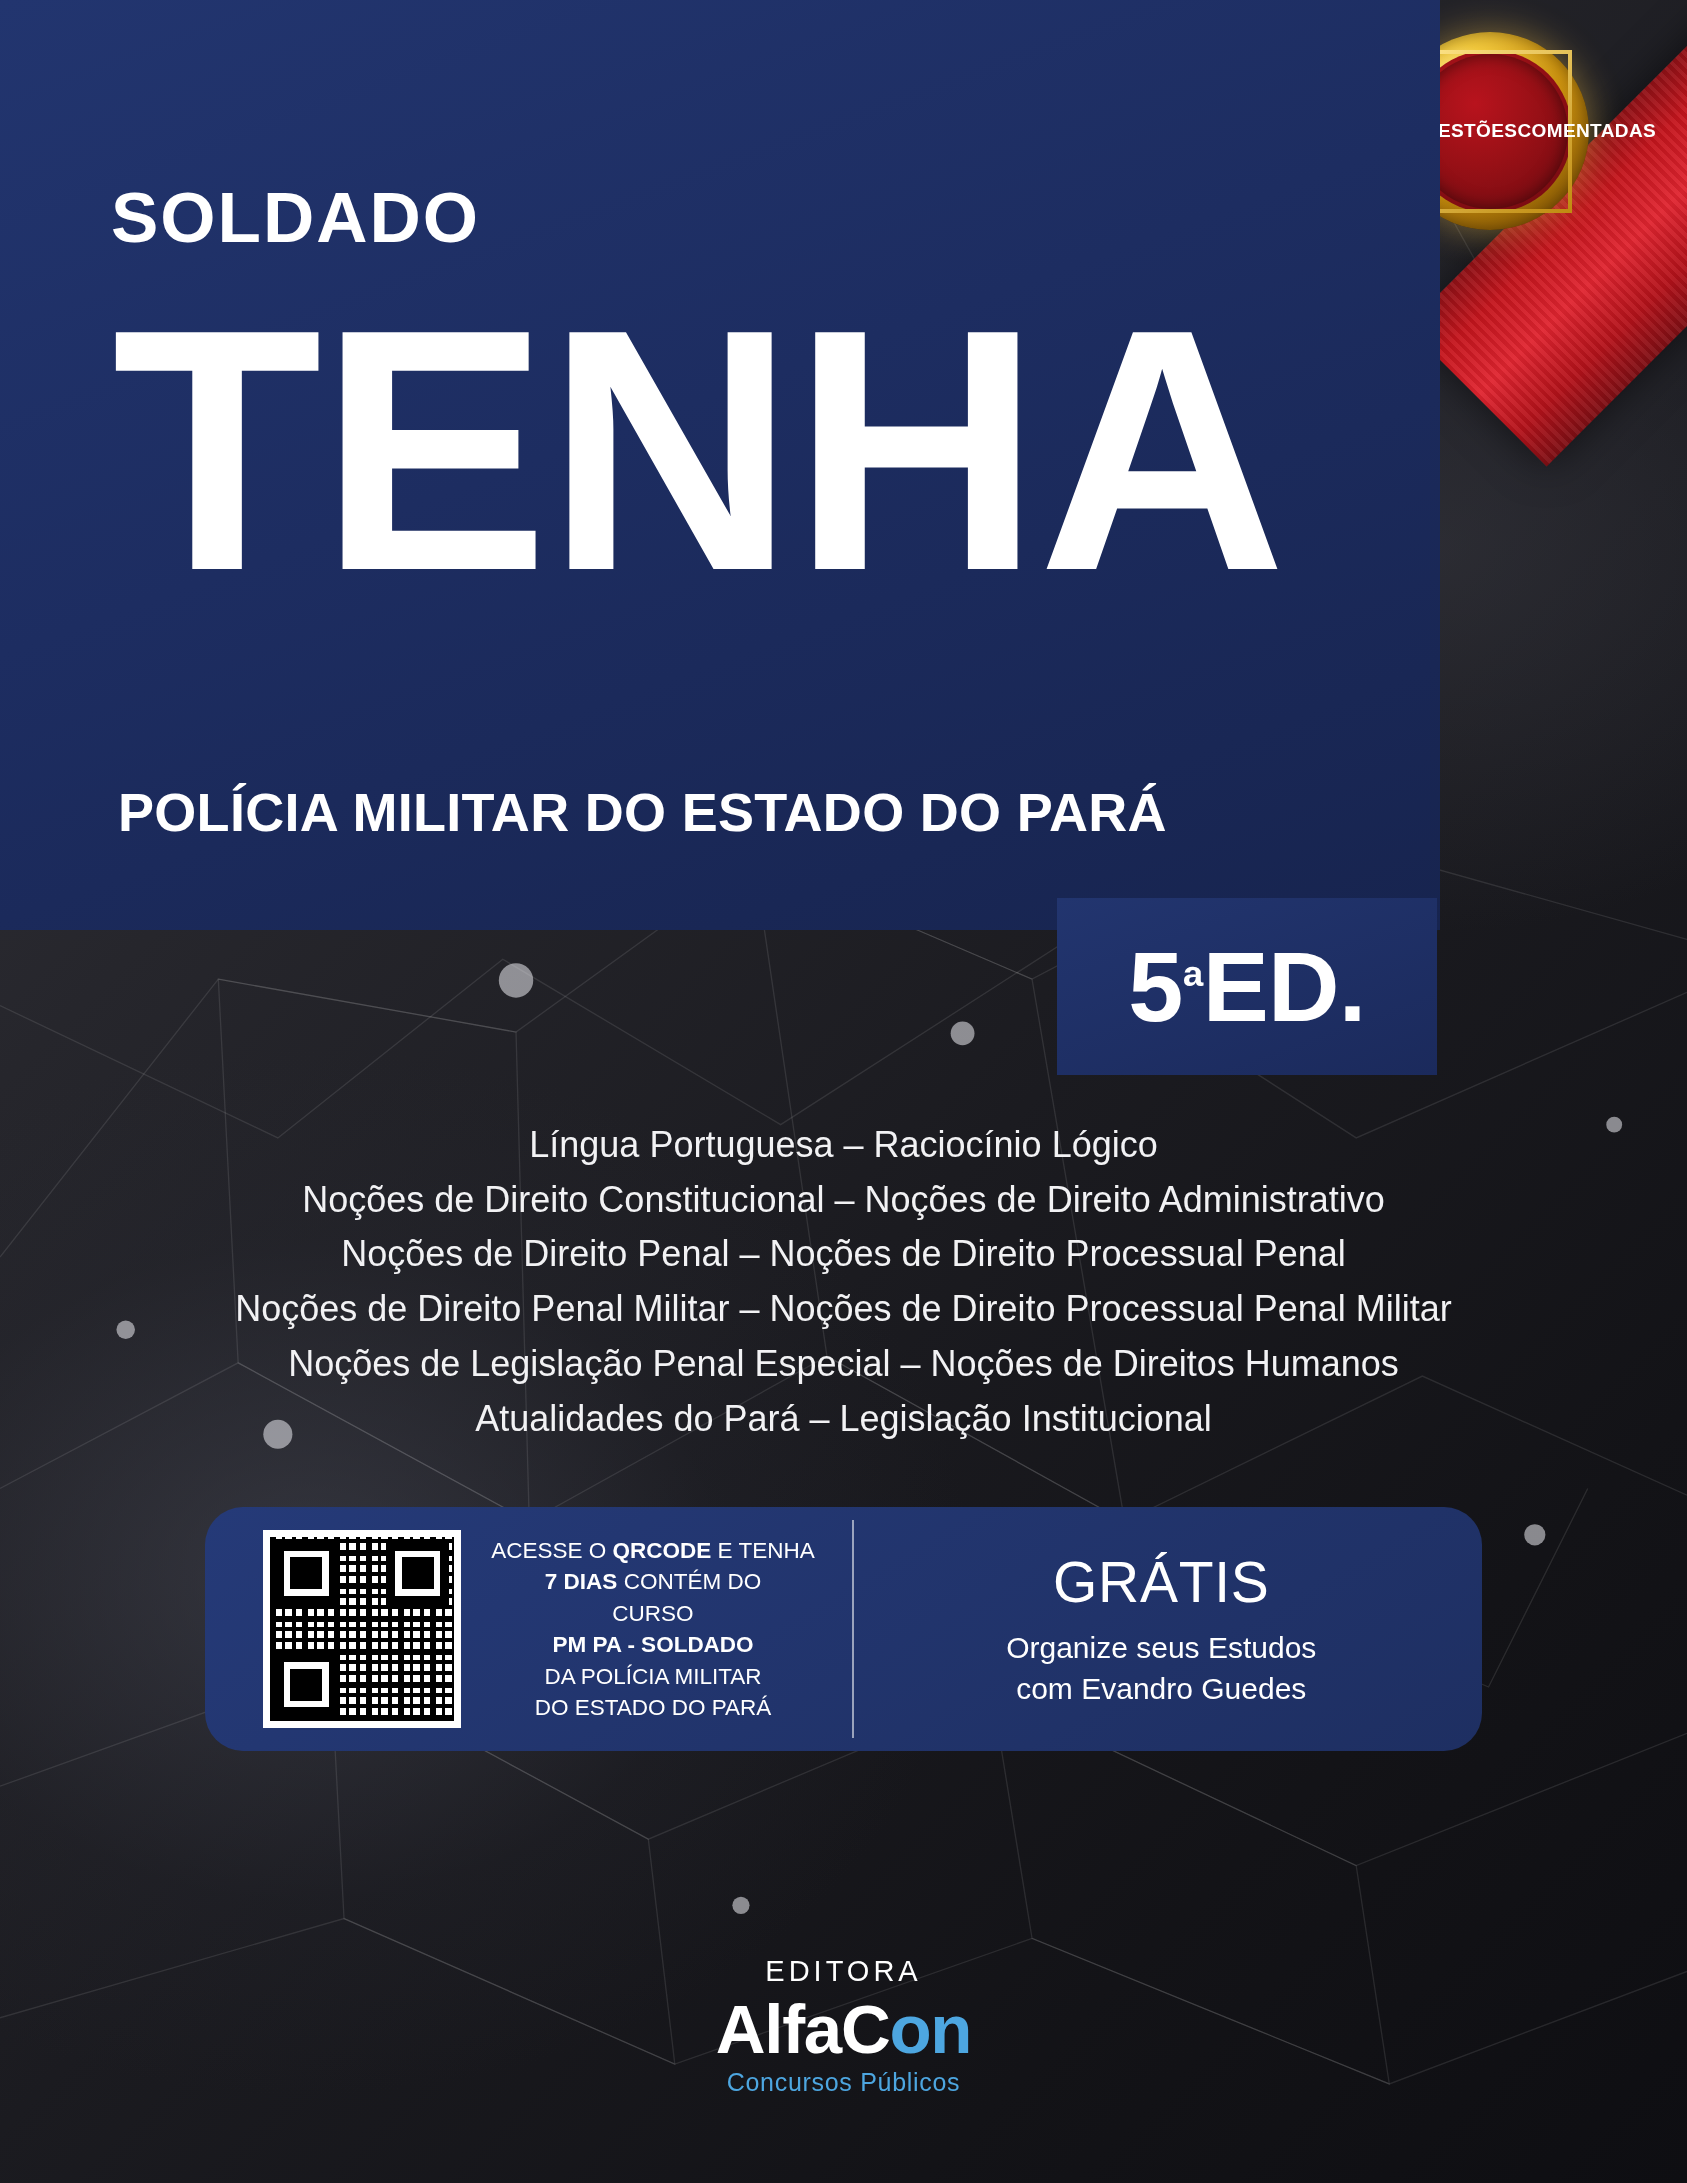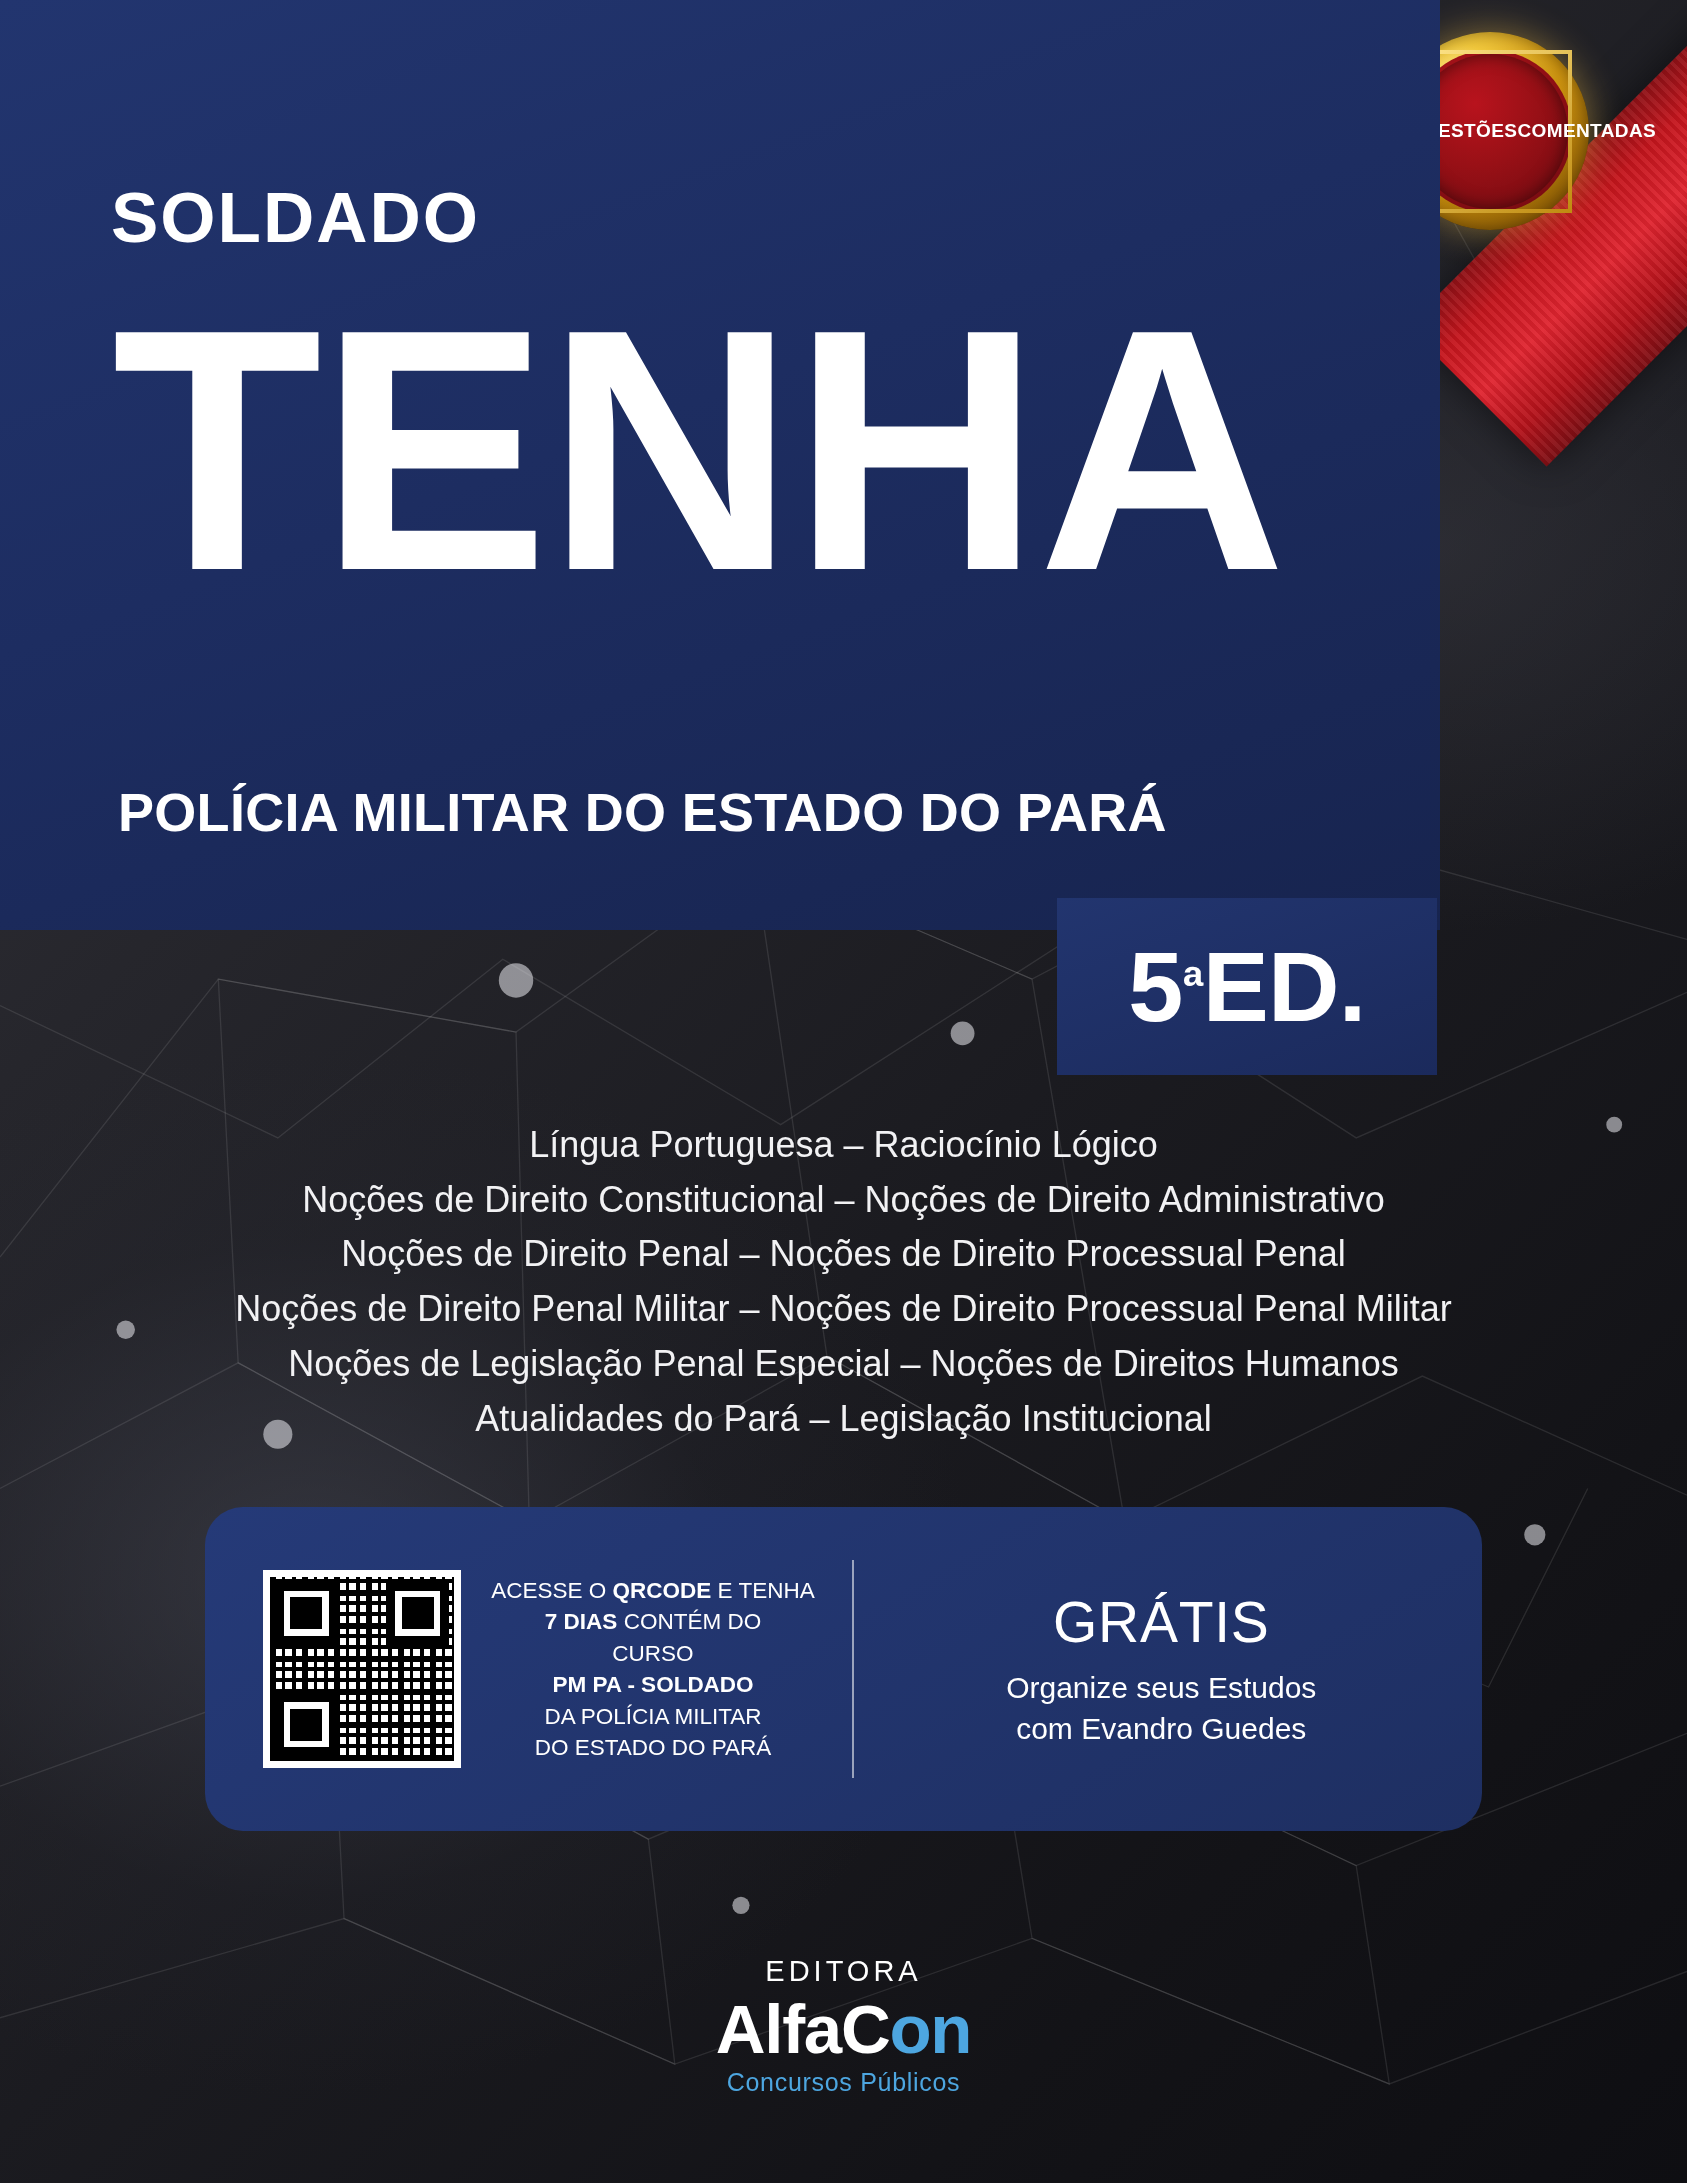--- a/index.html
+++ b/index.html
@@ -150,21 +150,21 @@
     font-weight: 400;
   }
   .subjects div { white-space: nowrap; }
 
   
   .promo {
     position: absolute;
     top: 1507px;
     left: 205px;
     width: 1277px;
-    height: 324px;
+    height: 244px;
     background: linear-gradient(150deg, #253a78 0%, #1e2f62 100%);
     border-radius: 38px;
     display: flex;
     align-items: center;
   }
   .qr-wrap {
     width: 198px;
     height: 198px;
     background: #ffffff;
     margin-left: 58px;

